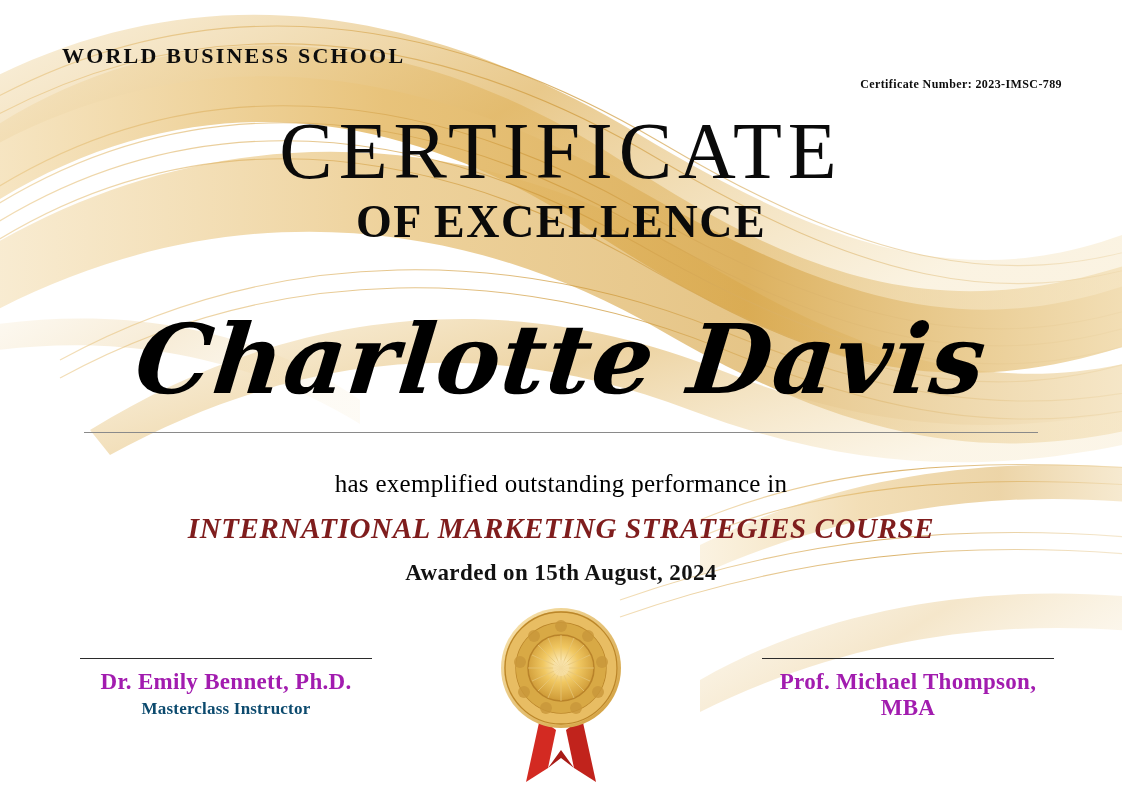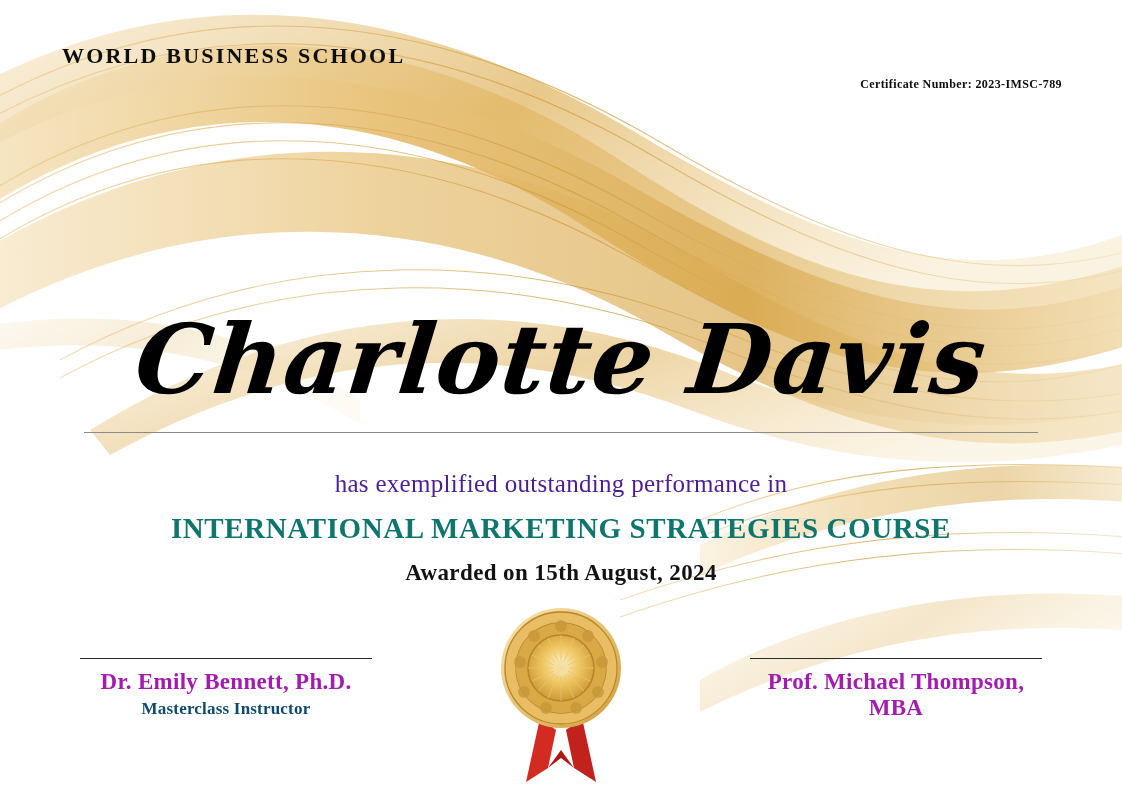--- a/index.html
+++ b/index.html
@@ -113,31 +113,32 @@
   }
 
   
   .performance-line {
     position: absolute;
     top: 470px;
     width: 100%;
     text-align: center;
     font-size: 25px;
     letter-spacing: 0.3px;
-    color: #4c1d95;
+    color: #000000;
   }
   .course-name {
     position: absolute;
     top: 512px;
     width: 100%;
     text-align: center;
     font-size: 29px;
     font-weight: bold;
     letter-spacing: 0.6px;
-    color: #0f766e;
+    color: #7f1d1d;
+    font-style: italic;
   }
   .award-date {
     position: absolute;
     top: 560px;
     width: 100%;
     text-align: center;
     font-size: 23px;
     font-weight: bold;
     letter-spacing: 0.4px;
     color: #121212;
@@ -153,21 +154,21 @@
     height: 185px;
   }
 
   
   .sig {
     position: absolute;
     width: 300px;
     text-align: center;
   }
   .sig-left  { top: 658px; left: 76px; }
-  .sig-right { top: 658px; right: 76px; }
+  .sig-right { top: 658px; right: 64px; }
   .sig-rule {
     width: 292px;
     height: 1px;
     background: #2b2b2b;
     margin: 0 auto 10px auto;
   }
   .sig-name {
     font-size: 23px;
     font-weight: bold;
     letter-spacing: 0.3px;
@@ -229,20 +230,24 @@
 
     <path d="M1160,470 C980,452 830,480 700,545 L700,575 C840,512 990,486 1160,505 Z" fill="url(#gwave)" opacity="0.55"></path>
     <path d="M1162,600 C1000,580 830,605 700,680 L700,712 C845,640 1000,615 1162,634 Z" fill="url(#gwave2)" opacity="0.45"></path>
 
     <path d="M-40,330 C120,300 260,330 360,400 L360,424 C250,356 110,328 -40,356 Z" fill="url(#gwave2)" opacity="0.35"></path>
   </svg>
 
   <div class="school-name layer">WORLD BUSINESS SCHOOL</div>
   <div class="cert-number layer">Certificate Number: 2023-IMSC-789</div>
 
+  <div class="title-block layer">
+    <div class="title-main">CERTIFICATE</div>
+    <div class="title-sub">OF EXCELLENCE</div>
+  </div>
 
 
   <div class="recipient layer">Charlotte Davis</div>
   <div class="recipient-rule layer"></div>
 
   <div class="performance-line layer">has exemplified outstanding performance in</div>
   <div class="course-name layer">INTERNATIONAL MARKETING STRATEGIES COURSE</div>
   <div class="award-date layer">Awarded on 15th August, 2024</div>
 
   <svg class="seal layer" viewBox="0 0 130 185">

